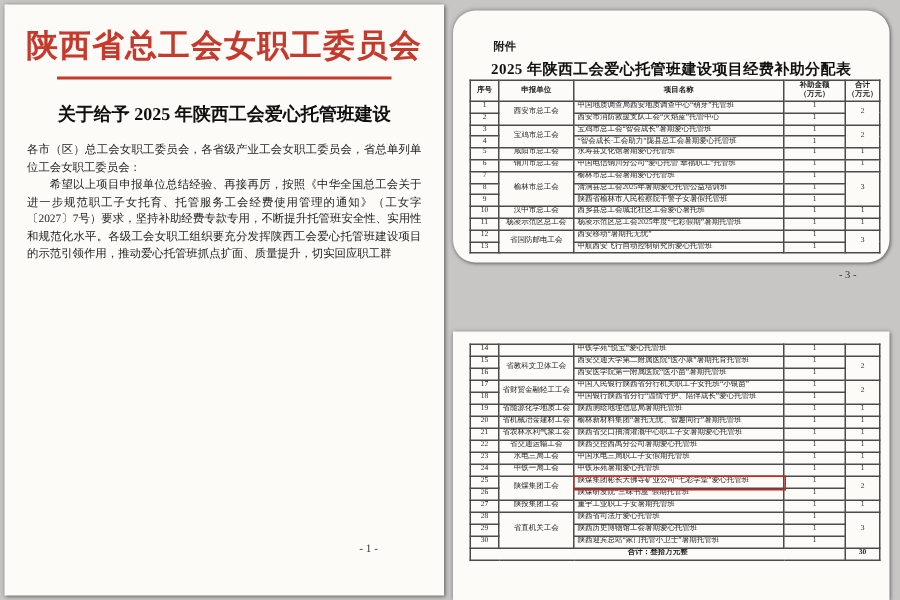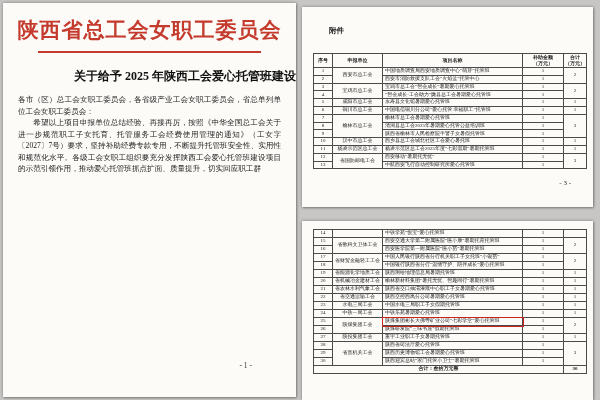--- a/index.html
+++ b/index.html
@@ -3,29 +3,29 @@
 <meta charset="utf-8">
 <style>
   :root { --red:#c43a2c; --hl:#cc241d; }
   * { margin:0; padding:0; box-sizing:border-box; }
   html,body { width:600px; height:400px; overflow:hidden; }
   body { background:#c7c6c4; position:relative;
          font-family:"Liberation Serif","DejaVu Serif",serif; }
   .page { position:absolute; background:#fcfbf8;
           box-shadow:0 0 3px rgba(0,0,0,.35), 1px 1px 2px rgba(0,0,0,.25); }
   #left-page   { left:3px;   top:3px;   width:293px; height:394px; }
-  #right-top-page    { left:302px; top:7px;   width:291px; height:200px; }
+  #right-top-page    { left:302px; top:7px;   width:291px; height:168px;border-radius:15px; }
   #right-bottom-page { left:302px; top:221px; width:291px; height:179px; }
 
   
   .letterhead { margin-top:13px; text-align:center; color:var(--red);
                 font-size:21px; font-weight:900; letter-spacing:1px;
                 font-family:"Liberation Serif","DejaVu Serif",serif; }
   .red-rule { height:2px; background:var(--red); margin:7px 35px 0 35px; }
-  .doc-title { margin-top:16px; text-align:right; font-weight:bold;
+  .doc-title { margin-top:16px; text-align:center; font-weight:bold;
                font-size:12px; line-height:15px; color:#101010; }
   .body-text { margin:10px 15px 0 15px; font-size:7.6px; line-height:11.5px;
                text-align:justify; color:#222; }
   .para { text-indent:2em; }
   .pgnum-left { position:absolute; bottom:27px; right:44px; font-size:7.5px; color:#333; }
 
   
   .attach-label { position:absolute; top:19px; left:27px; font-size:7.5px;
                   font-weight:bold; color:#1a1a1a; }
   .table-title { position:absolute; top:32px; left:0; width:100%; text-align:center;
@@ -58,20 +58,21 @@
   </div>
   <div class="body-text">
     <div>各市（区）总工会女职工委员会，各省级产业工会女职工委员会，省总单列单位工会女职工委员会：</div>
     <div class="para">希望以上项目申报单位总结经验、再接再厉，按照《中华全国总工会关于进一步规范职工子女托育、托管服务工会经费使用管理的通知》（工女字〔2027〕7号）要求，坚持补助经费专款专用，不断提升托管班安全性、实用性和规范化水平。各级工会女职工组织要充分发挥陕西工会爱心托管班建设项目的示范引领作用，推动爱心托管班抓点扩面、质量提升，切实回应职工群</div>
   </div>
   <div class="pgnum-left">- 1 -</div>
 </div>
 
 <div class="page" id="right-top-page">
   <div class="attach-label">附件</div>
+  <div class="table-title">2025 年陕西工会爱心托管班建设项目经费补助分配表</div>
   <table class="t1" id="alloc-table-1">
     <colgroup>
         <col class="w-no">
         <col class="w-unit">
         <col class="w-proj">
         <col class="w-amt">
         <col class="w-tot">
       </colgroup>
     <thead>
       <tr id="header-row">

